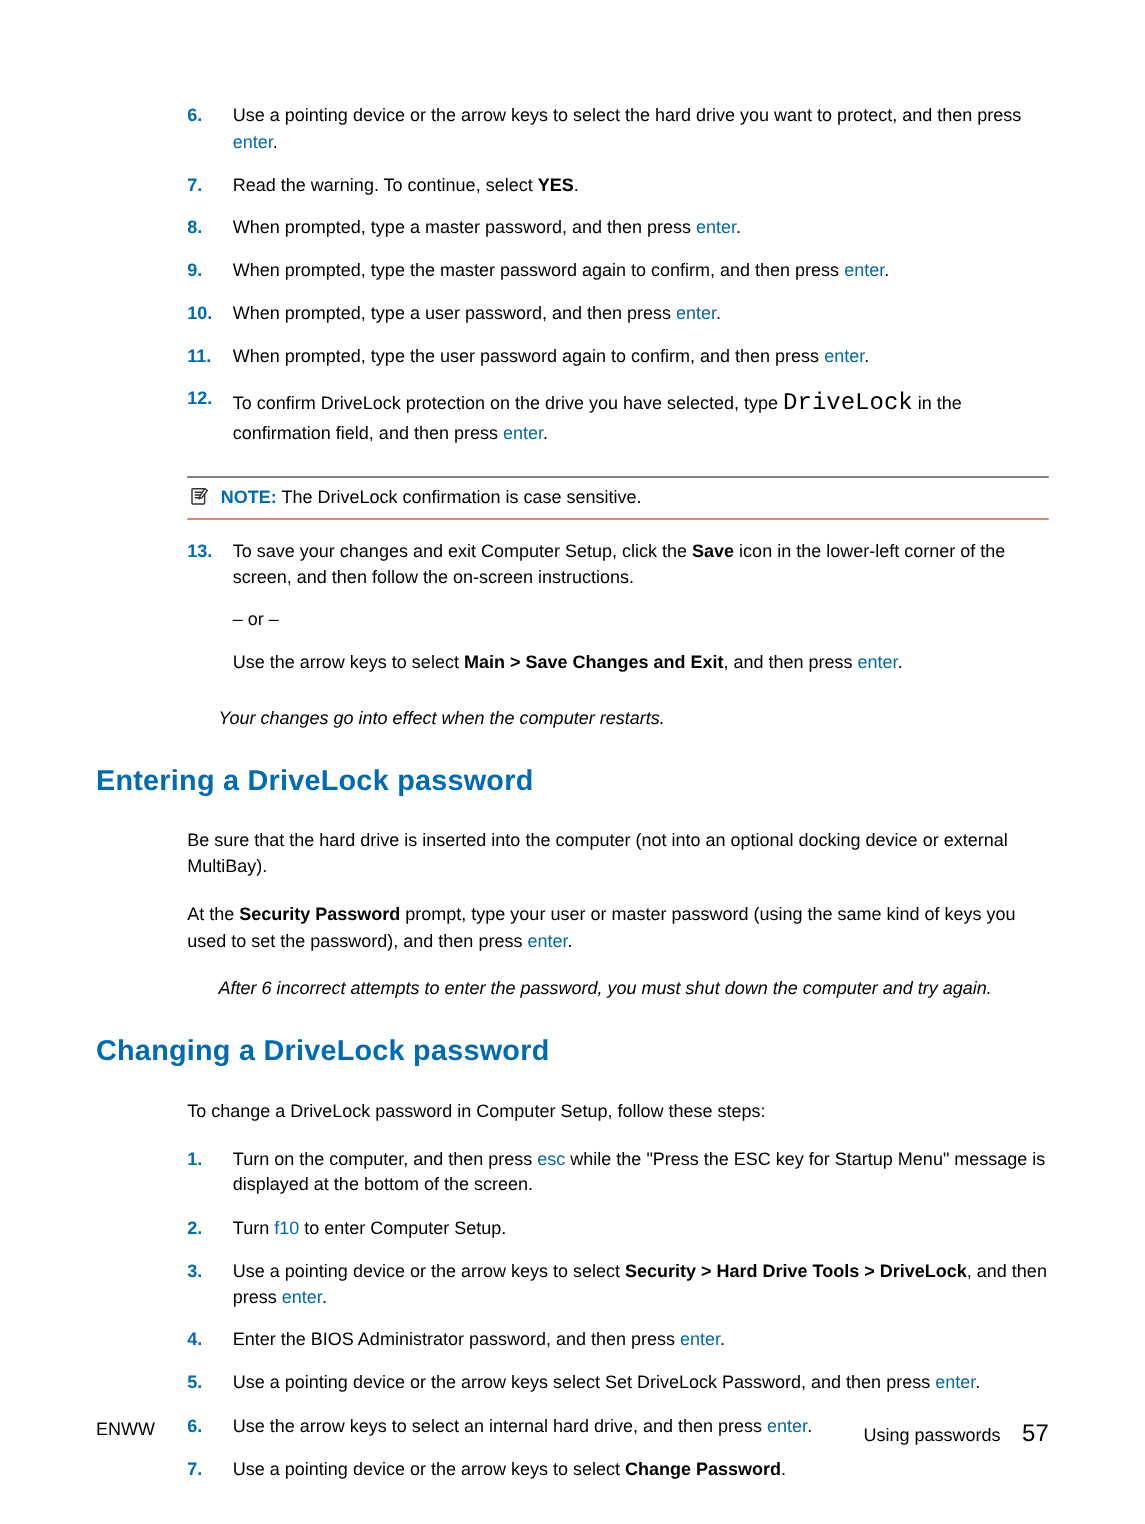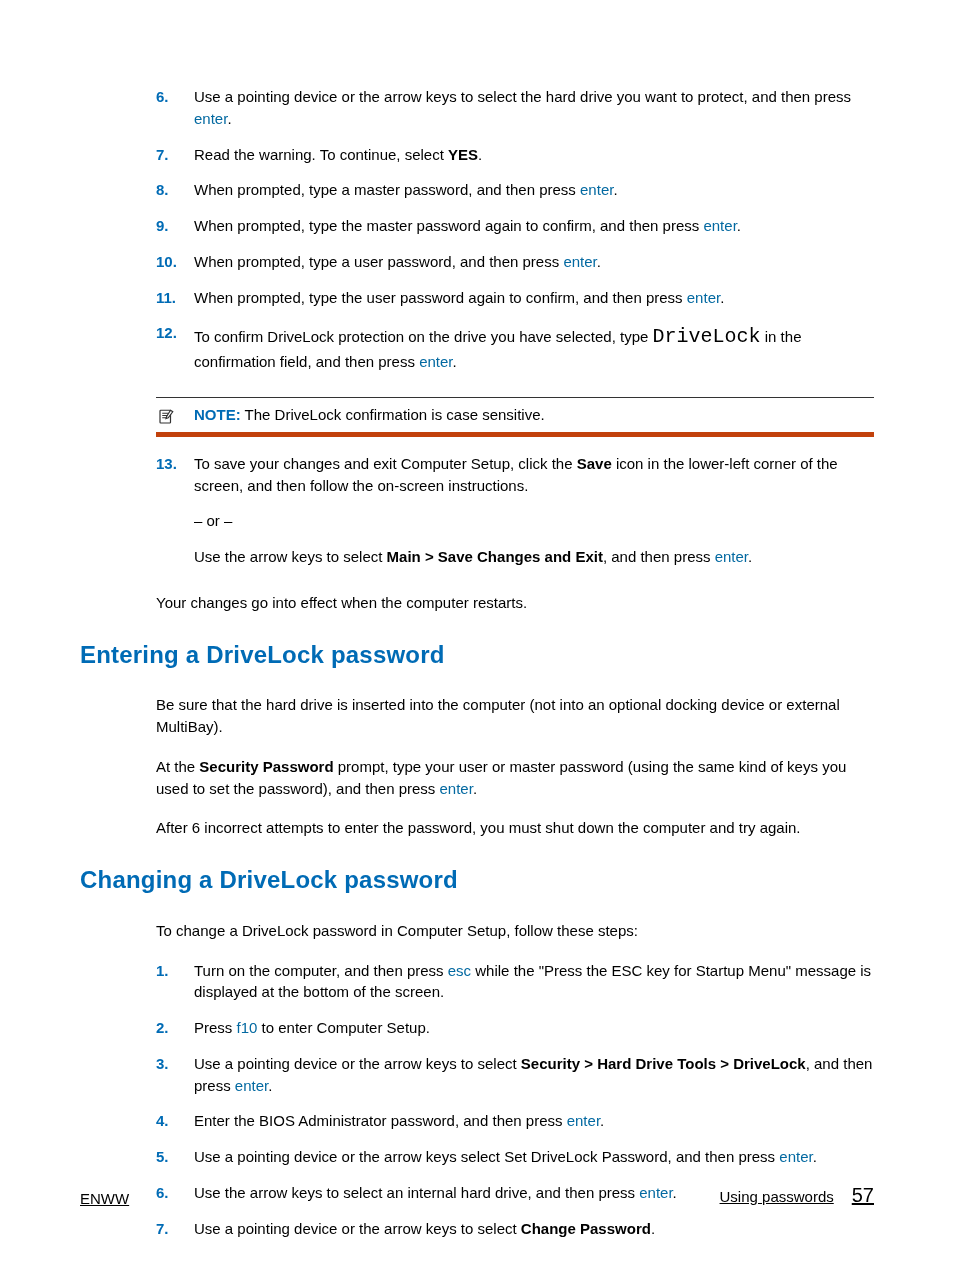--- a/index.html
+++ b/index.html
@@ -30,49 +30,48 @@
     left: 0;
     top: 0;
     font-weight: 700;
     color: #006bb5;
   }
   .key { color: #0369a1; }
   .mono { font-family: "Courier New", monospace; font-size: 20px; }
   .note-wrap { margin: 10px 0 16px 76px; }
   .note-box {
     border-top: 1px solid #333;
-    border-bottom: 5px solid #c2410c;
+    border-bottom: 1px solid #c2410c;
     padding: 6px 0;
     display: flex;
-    align-items: flex-end;
-    gap: 18px;
+    align-items: flex-start;
+    gap: 8px;
   }
   .note-icon { flex: 0 0 auto; width: 20px; height: 18px; margin-top: 1px; }
   .note-label { font-weight: 700; color: #006bb5; }
   .sub { margin-top: 14px; }
-  p.body-indent { margin-left: 76px; margin-bottom: 24px; }
+  p.body-indent { margin-left: 102px; margin-bottom: 24px; font-style: italic; }
   p.body-indent2 { margin-left: 76px; margin-bottom: 18px; }
   h2.section {
     color: #006bb5;
     font-size: 24px;
     font-weight: 700;
     margin-bottom: 22px;
     margin-top: 8px;
     letter-spacing: 0.2px;
   }
   .footer {
     position: absolute;
     bottom: 60px;
     left: 80px;
     right: 80px;
     display: flex;
     justify-content: space-between;
-    align-items: flex-end;
+    align-items: flex-start;
     font-size: 15px;
-    text-decoration: underline;
   }
   .footer .page { font-size: 20px; margin-left: 18px; }
   .footer .right { display: flex; align-items: baseline; }
   b { font-weight: 700; }
 </style>
 </head>
 <body>
 
 <div class="content">
 
@@ -147,21 +146,21 @@
 
   <p class="body-indent2">To change a DriveLock password in Computer Setup, follow these steps:</p>
 
   <ol class="steps">
     <li>
       <span class="num">1.</span>
       <span>Turn on the computer, and then press </span><span class="key">esc</span><span> while the "Press the ESC key for Startup Menu" message is displayed at the bottom of the screen.</span>
     </li>
     <li>
       <span class="num">2.</span>
-      <span>Press </span><span class="key">f10</span><span> to enter Computer Setup.</span>
+      <span>Turn </span><span class="key">f10</span><span> to enter Computer Setup.</span>
     </li>
     <li>
       <span class="num">3.</span>
       <span>Use a pointing device or the arrow keys to select </span><b>Security &gt; Hard Drive Tools &gt; DriveLock</b><span>, and then press </span><span class="key">enter</span><span>.</span>
     </li>
     <li>
       <span class="num">4.</span>
       <span>Enter the BIOS Administrator password, and then press </span><span class="key">enter</span><span>.</span>
     </li>
     <li>

